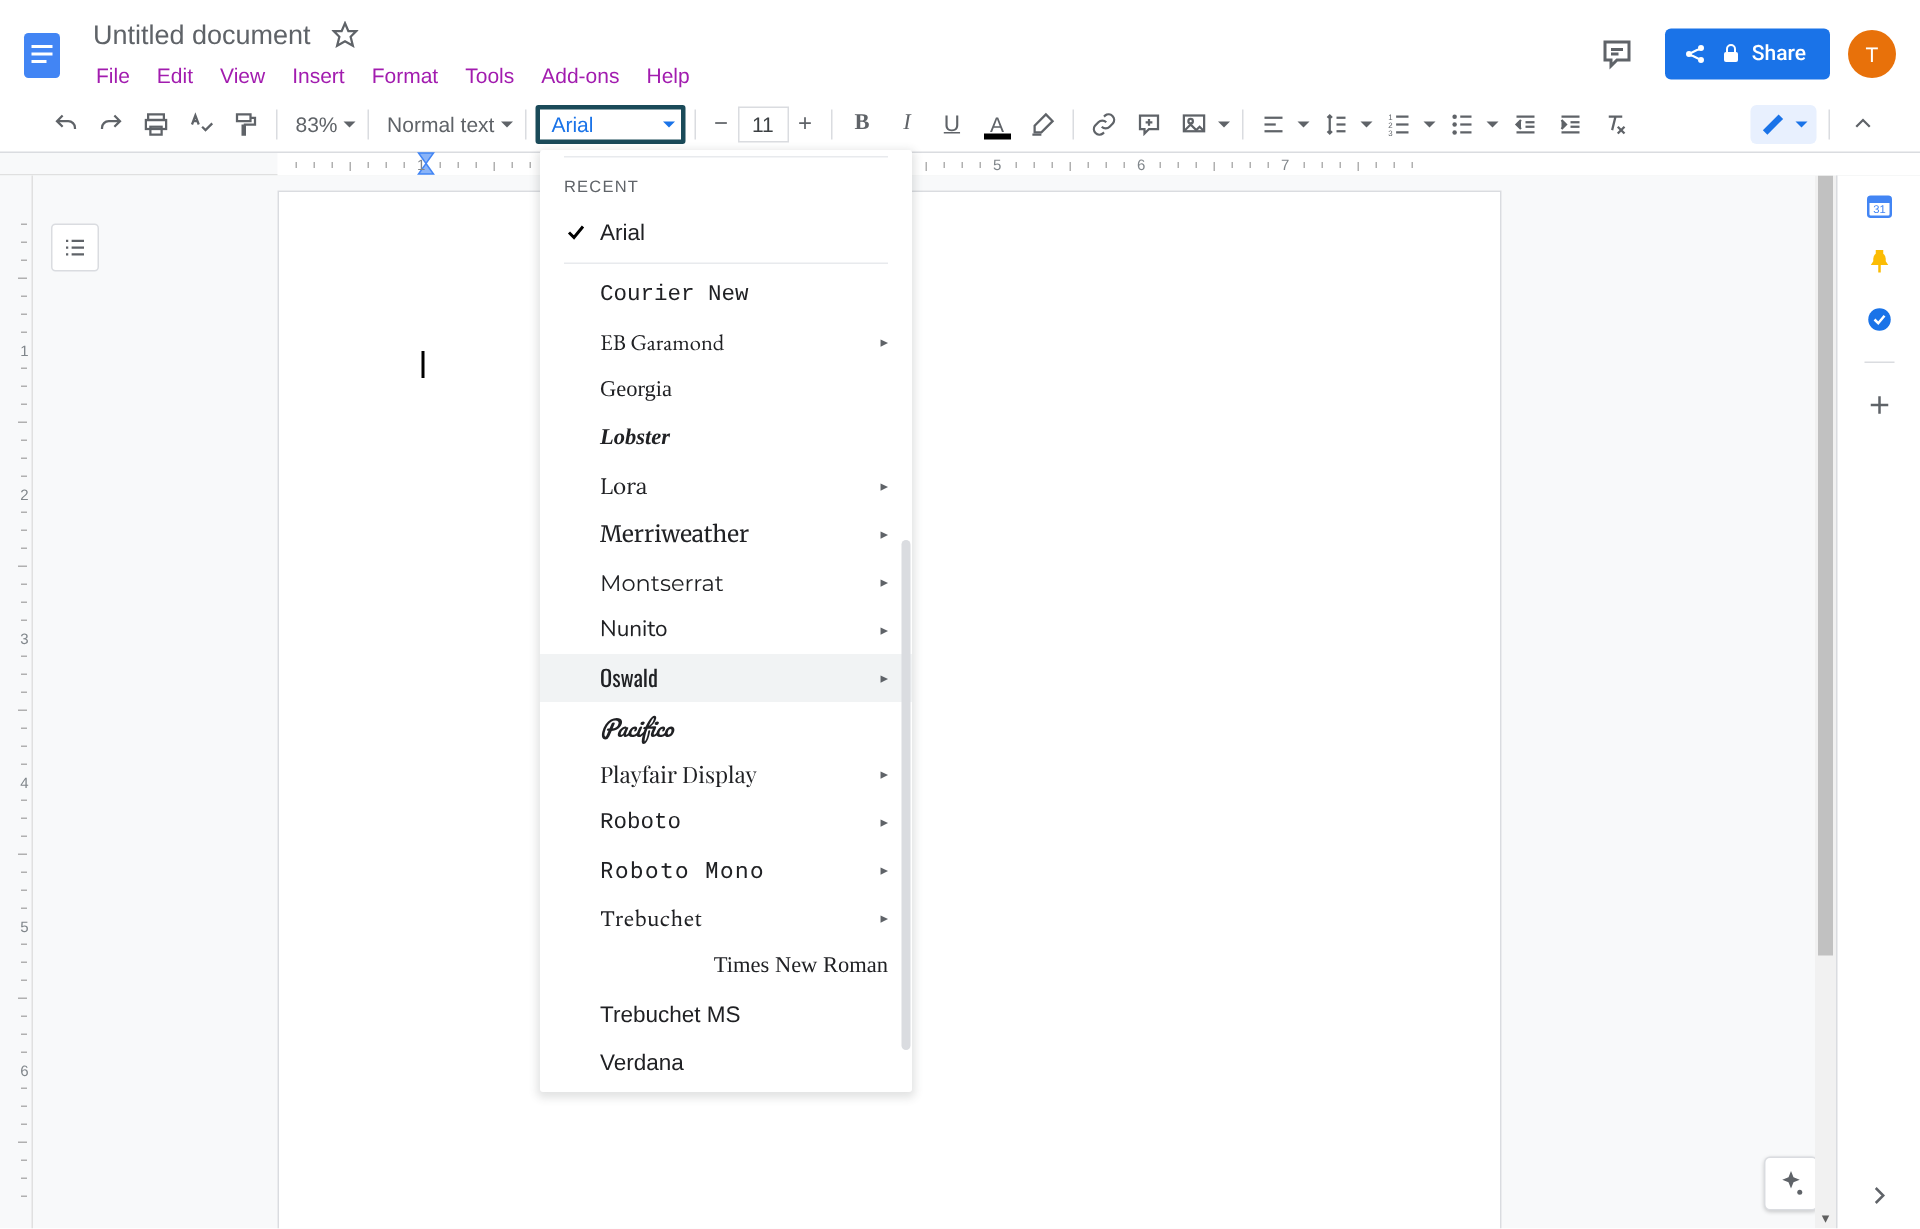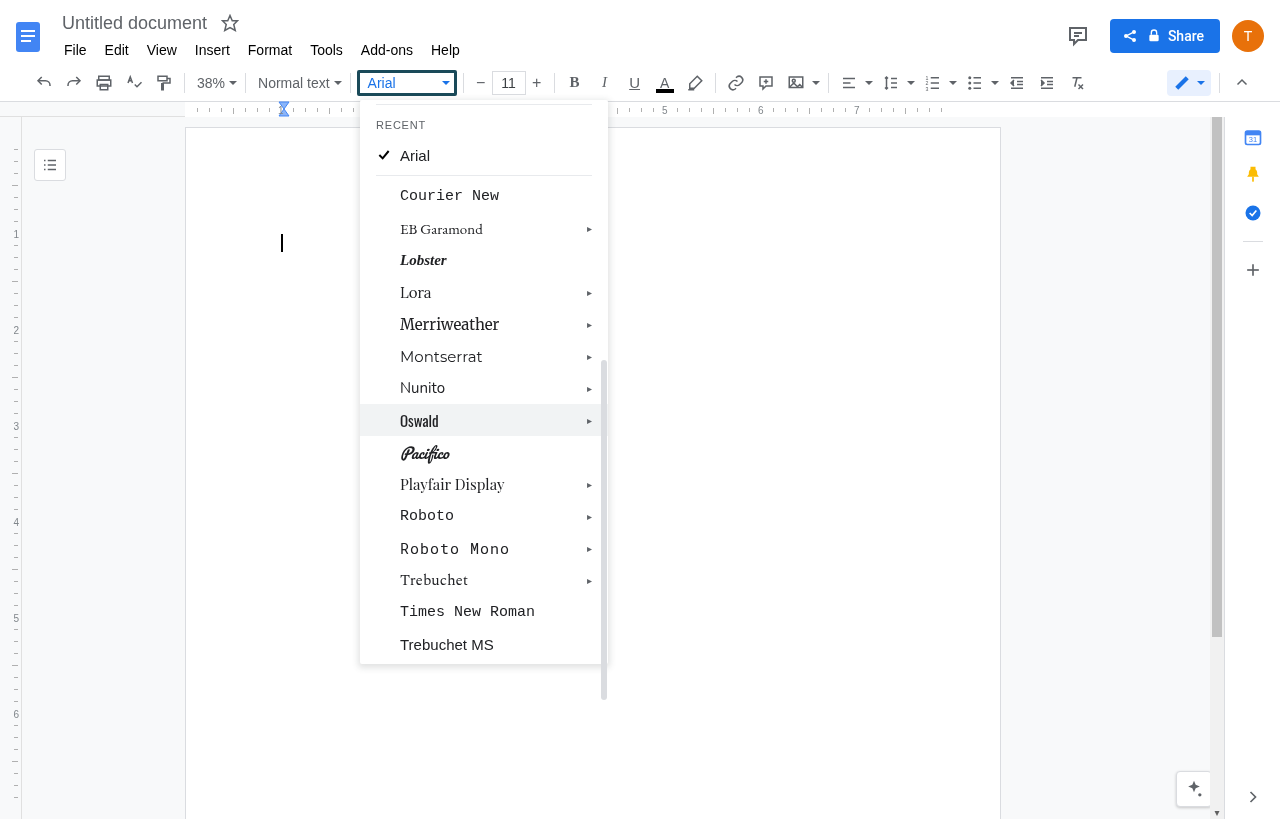--- a/index.html
+++ b/index.html
@@ -7,21 +7,21 @@
     
     
     .header { display: flex; align-items: center; padding: 8px 16px 0 8px; height: 64px; }
     .docs-icon { width: 40px; height: 40px; display:flex; align-items:center; justify-content:center; }
     .docs-icon svg { width: 36px; height: 36px; }
     .title-area { flex: 1; padding-left: 8px; }
     .title-row { display: flex; align-items: center; gap: 8px; }
     .doc-title { font-size: 18px; color: #5f6368; padding: 2px 6px; }
     .star-icon { color: #5f6368; cursor: pointer; }
     .menu-bar { display: flex; gap: 2px; margin-top: 2px; }
-    .menu-item { padding: 4px 8px; font-size: 14px; color: #000000; cursor: pointer; border-radius: 4px; }
+    .menu-item { padding: 4px 8px; font-size: 14px; color: #a21caf; cursor: pointer; border-radius: 4px; }
     .header-right { display: flex; align-items: center; gap: 12px; }
     .comment-icon-hdr { color: #5f6368; padding: 8px; cursor:pointer; }
     .share-btn { background: #1a73e8; color: #fff; border: none; border-radius: 4px; padding: 9px 16px 9px 12px; font-size: 14px; font-weight: 500; display:flex; align-items:center; gap:8px; cursor:pointer; font-family: 'Google Sans', Roboto, Arial; }
     .avatar { width: 32px; height: 32px; border-radius: 50%; background: #e8710a; color:#fff; display:flex; align-items:center; justify-content:center; font-size:14px; font-weight:500; cursor:pointer; }
 
     
     .toolbar { display:flex; align-items:center; height: 38px; border-bottom: 1px solid #dadce0; padding: 0 24px 0 30px; gap: 2px; background:#fff; }
     .tool-btn { width: 28px; height: 28px; display:flex; align-items:center; justify-content:center; color:#5f6368; cursor:pointer; border-radius:2px; }
     .tool-sep { width:1px; height:20px; background:#dadce0; margin: 0 4px; }
     .tool-drop { display:flex; align-items:center; gap:4px; height:28px; padding: 0 2px 0 6px; font-size:14px; color:#5f6368; cursor:pointer; }
@@ -92,21 +92,21 @@
     .f-lora { font-family: 'Lora', Georgia, serif; }
     .f-merri { font-family: 'Merriweather', Georgia, serif; }
     .f-mont { font-family: 'Montserrat', Arial, sans-serif; }
     .f-nunito { font-family: 'Nunito', Arial, sans-serif; }
     .f-oswald { font-family: 'Oswald', 'Arial Narrow', sans-serif; }
     .f-pacifico { font-family: 'Pacifico', 'Brush Script MT', cursive; font-style:italic; }
     .f-playfair { font-family: 'Playfair Display', 'Times New Roman', serif; }
     .f-roboto { font-family: Liberation Mono, monospace; }
     .f-robmono { font-family: 'Roboto Mono', 'Courier New', monospace; letter-spacing:1px; }
     .f-spectral { font-family: 'Spectral', Georgia, serif; }
-    .f-tnr { font-family: Liberation Mono, monospace; }
+    .f-tnr { font-family: Liberation Serif, serif; text-align: right; }
     .f-trebuchet { font-family: 'Trebuchet MS', sans-serif; }
     .f-verdana { font-family: Verdana, sans-serif; }
     .f-arial { font-family: Arial, sans-serif; }
   </style>
 </head>
 <body>
 
 <div class="header">
   <div class="docs-icon">
     <svg viewBox="0 0 36 36">
@@ -193,21 +193,21 @@
       </svg>
     </span>
   <span class="tool-btn">
       <svg width="18" height="18" viewBox="0 0 24 24" fill="none" stroke="#5f6368" stroke-width="2">
         <rect x="4" y="3" width="12" height="6"></rect>
         <path d="M16 6h4v6h-9v9h-2v-9"></path>
       </svg>
     </span>
   <span class="tool-sep"></span>
   <span class="tool-drop">
-      <span>38%</span>
+      <span>83%</span>
       <span class="caret-down"></span>
     </span>
   <span class="tool-sep"></span>
   <span class="tool-drop" style="min-width:86px">
       <span>Normal text</span>
       <span class="caret-down"></span>
     </span>
   <span class="tool-sep"></span>
   <span class="font-dropdown-btn">
       <span>Arial</span>
@@ -572,20 +572,23 @@
   <div class="font-menu-sep"></div>
   <div id="font-list" class="font-list-indent">
       <div class="font-item">
         <span class="font-label f-courier">Courier New</span>
       </div>
       <div class="font-item">
         <span class="font-label f-garamond">EB Garamond</span>
         <span class="submenu-arrow">▸</span>
       </div>
       <div class="font-item">
+        <span class="font-label f-georgia">Georgia</span>
+      </div>
+      <div class="font-item">
         <span class="font-label f-lobster">Lobster</span>
       </div>
       <div class="font-item">
         <span class="font-label f-lora">Lora</span>
         <span class="submenu-arrow">▸</span>
       </div>
       <div class="font-item">
         <span class="font-label f-merri">Merriweather</span>
         <span class="submenu-arrow">▸</span>
       </div>
@@ -619,17 +622,20 @@
       <div class="font-item">
         <span class="font-label f-spectral">Trebuchet</span>
         <span class="submenu-arrow">▸</span>
       </div>
       <div class="font-item">
         <span class="font-label f-tnr">Times New Roman</span>
       </div>
       <div class="font-item">
         <span class="font-label f-trebuchet">Trebuchet MS</span>
       </div>
+      <div class="font-item">
+        <span class="font-label f-verdana">Verdana</span>
+      </div>
     </div>
   <div class="font-scroll">
       <div class="font-scroll-thumb"></div>
     </div>
 </div>
 
 </body></html>

